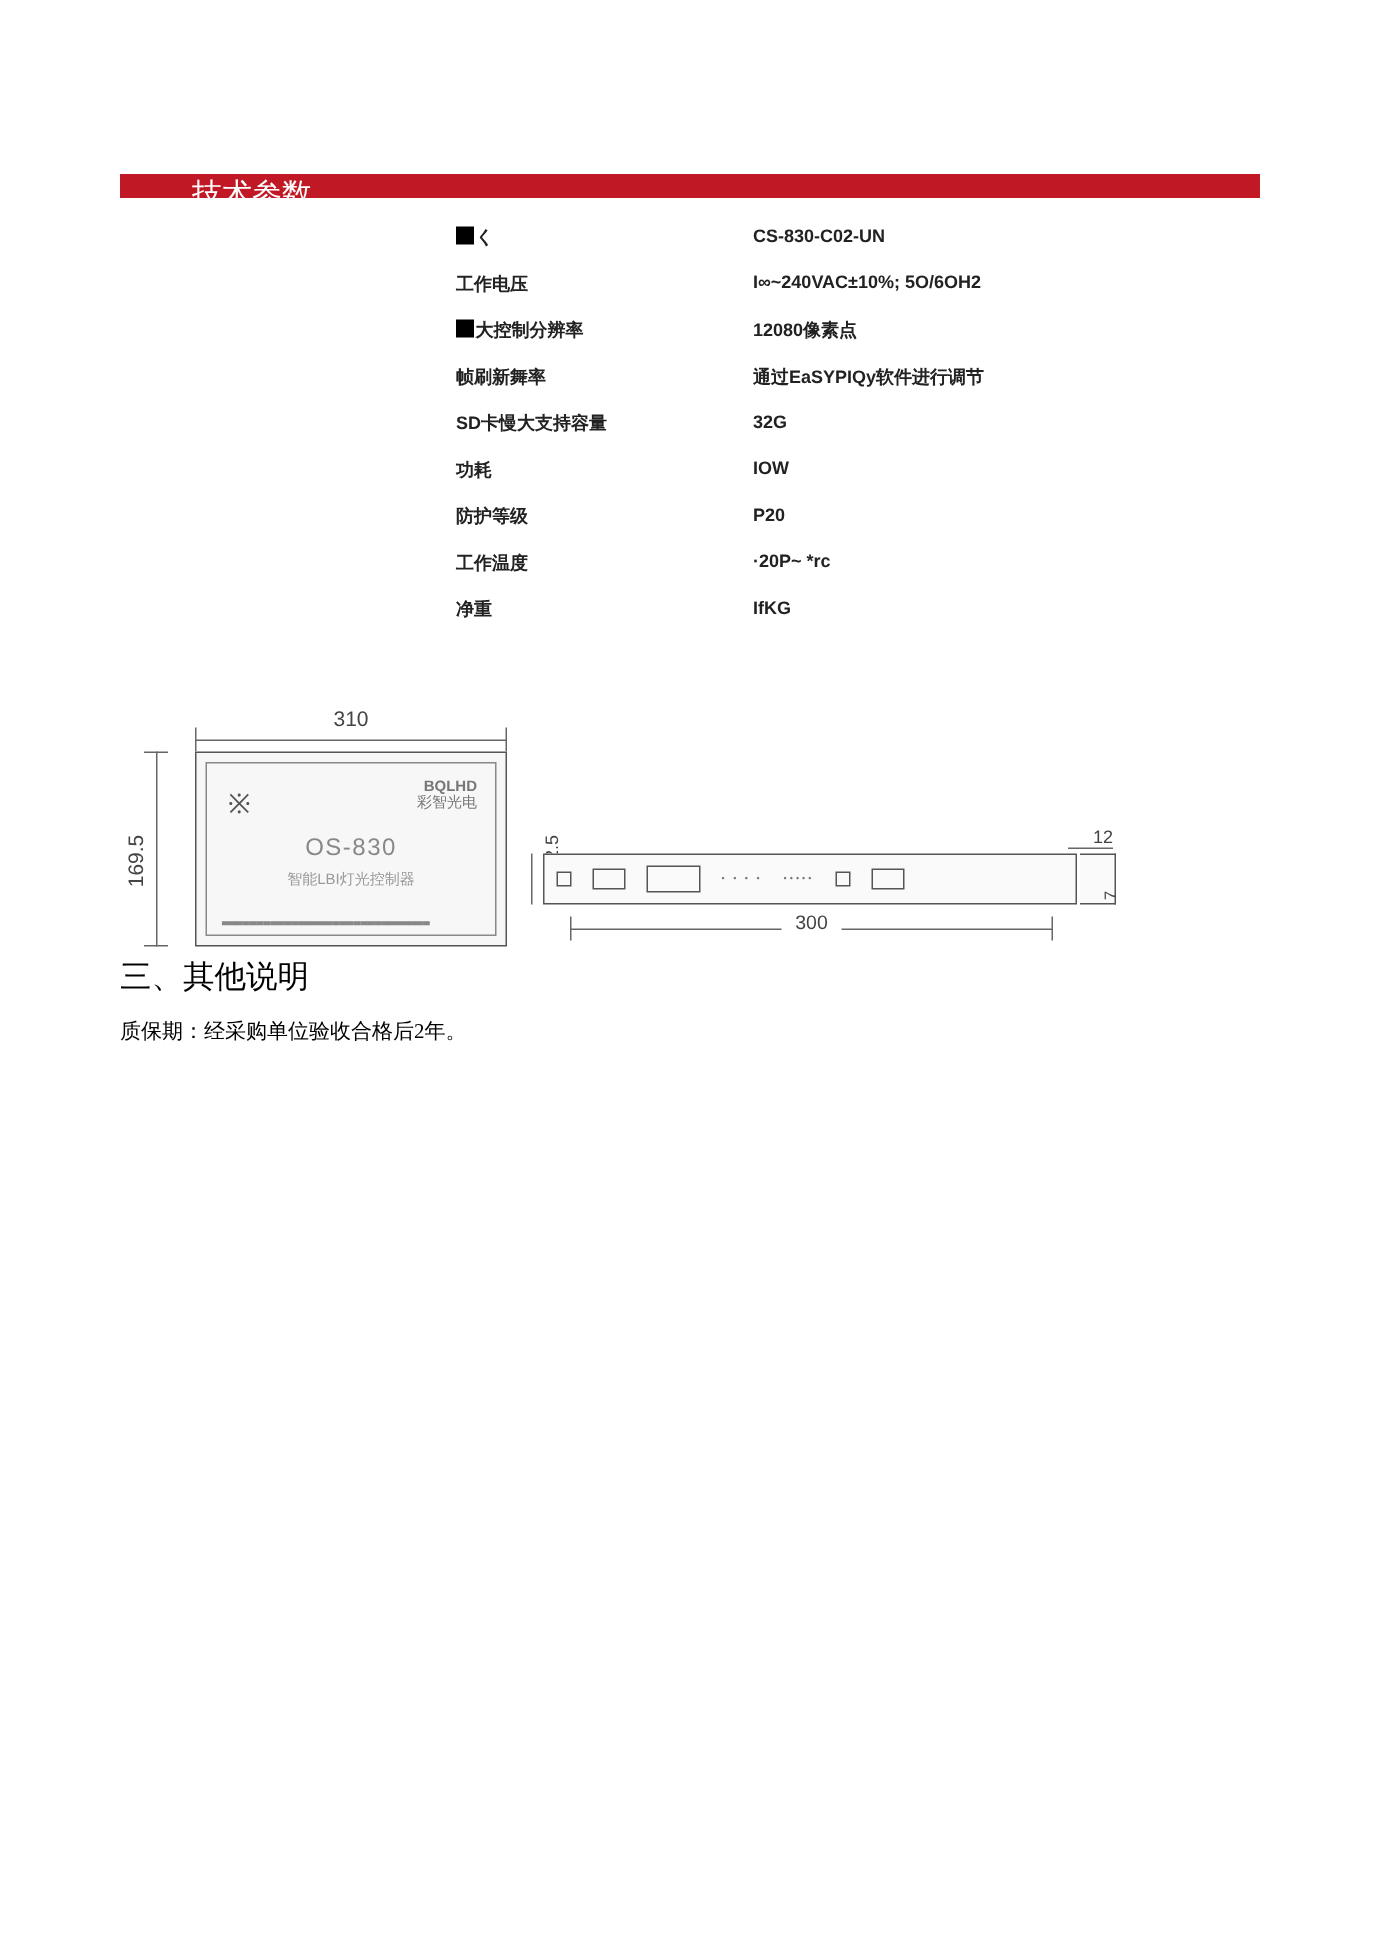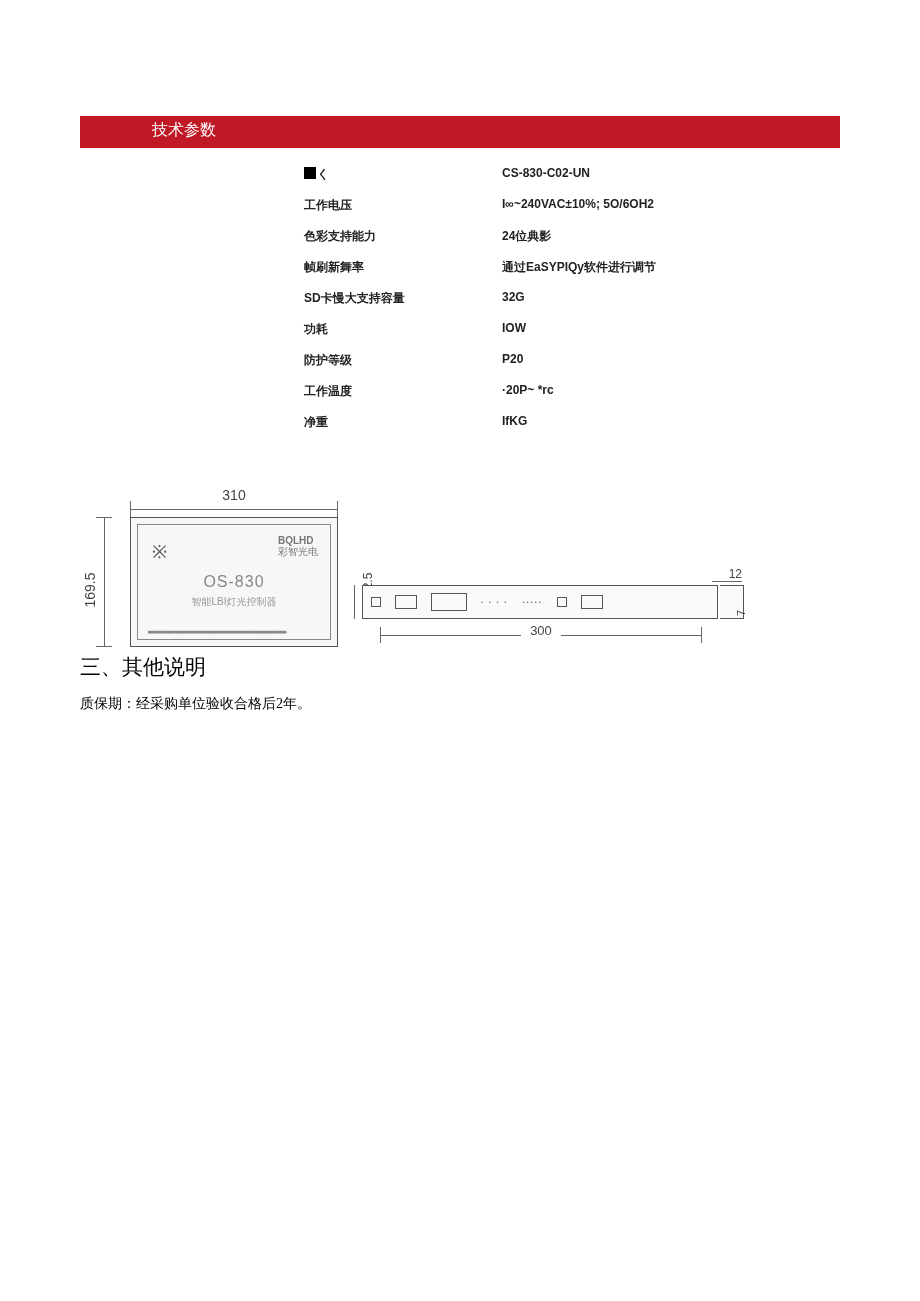--- a/index.html
+++ b/index.html
@@ -10,24 +10,24 @@
     font-family: "Microsoft YaHei", "SimSun", Arial, sans-serif;
     color: #000;
     position: relative;
   }
   .page {
     padding: 116px 80px 0 80px;
   }
   .red-banner {
     background: #c01824;
     color: #fff;
-    font-size: 16px;
-    height: 32px;
+    font-size: 20px;
+    height: 16px;
     line-height: 28px;
-    padding-left: 72px;
+    padding-left: 48px;
     margin-bottom: 18px;
   }
   .spec-table {
     margin-left: 224px;
     font-size: 12px;
     color: #222;
   }
   .spec-row {
     display: flex;
     margin-bottom: 14px;
@@ -118,21 +118,21 @@
     top: 14px; left: 14px;
     font-size: 18px;
     color: #555;
   }
   .front-brand {
     position: absolute;
     top: 10px; right: 12px;
     font-size: 10px;
     font-weight: bold;
     color: #777;
-    text-align: left;
+    text-align: right;
     line-height: 1.1;
   }
   .front-model {
     position: absolute;
     top: 48px; left: 0; right: 0;
     text-align: center;
     font-size: 16px;
     color: #888;
     letter-spacing: 1px;
   }
@@ -265,22 +265,22 @@
   <div class="spec-table">
     <div class="spec-row">
       <div class="spec-label"><span class="blk"></span><span>く</span></div>
       <div class="spec-value">CS-830-C02-UN</div>
     </div>
     <div class="spec-row">
       <div class="spec-label">工作电压</div>
       <div class="spec-value">I∞~240VAC±10%; 5O/6OH2</div>
     </div>
     <div class="spec-row">
-      <div class="spec-label">色彩支持能力</div>
-      <div class="spec-value">24位典影</div>
+      <div class="spec-label"><span class="blk"></span><span>大控制分辨率</span></div>
+      <div class="spec-value">12080像素点</div>
     </div>
     <div class="spec-row">
       <div class="spec-label">帧刷新舞率</div>
       <div class="spec-value">通过EaSYPIQy软件进行调节</div>
     </div>
     <div class="spec-row">
       <div class="spec-label">SD卡慢大支持容量</div>
       <div class="spec-value">32G</div>
     </div>
     <div class="spec-row">

